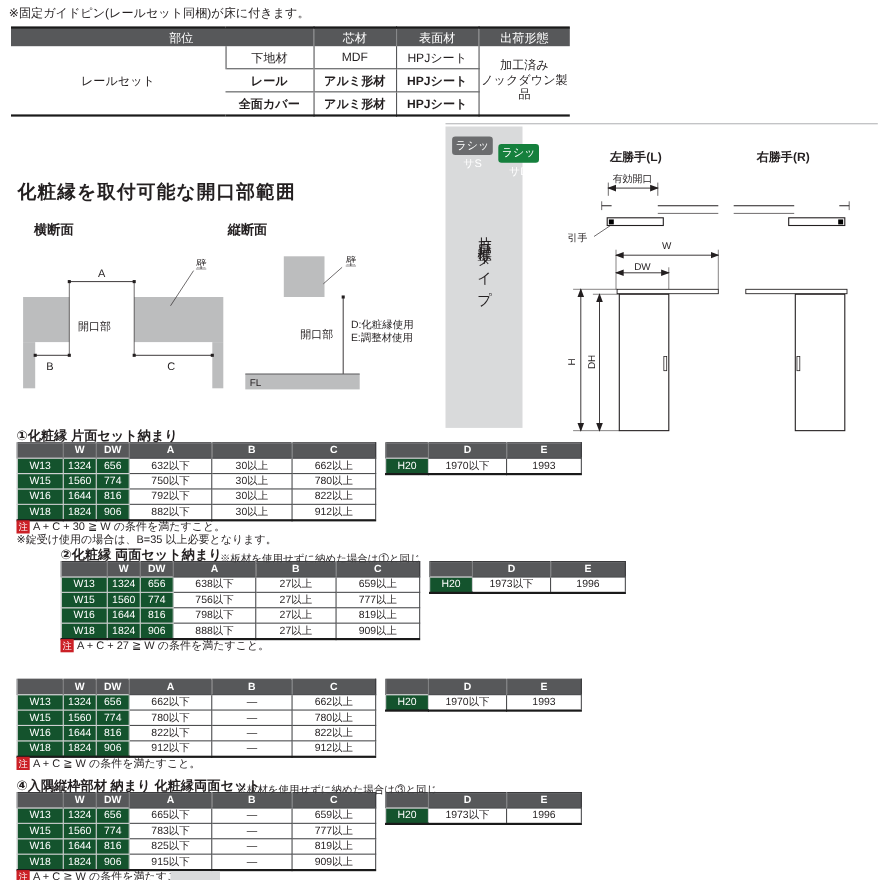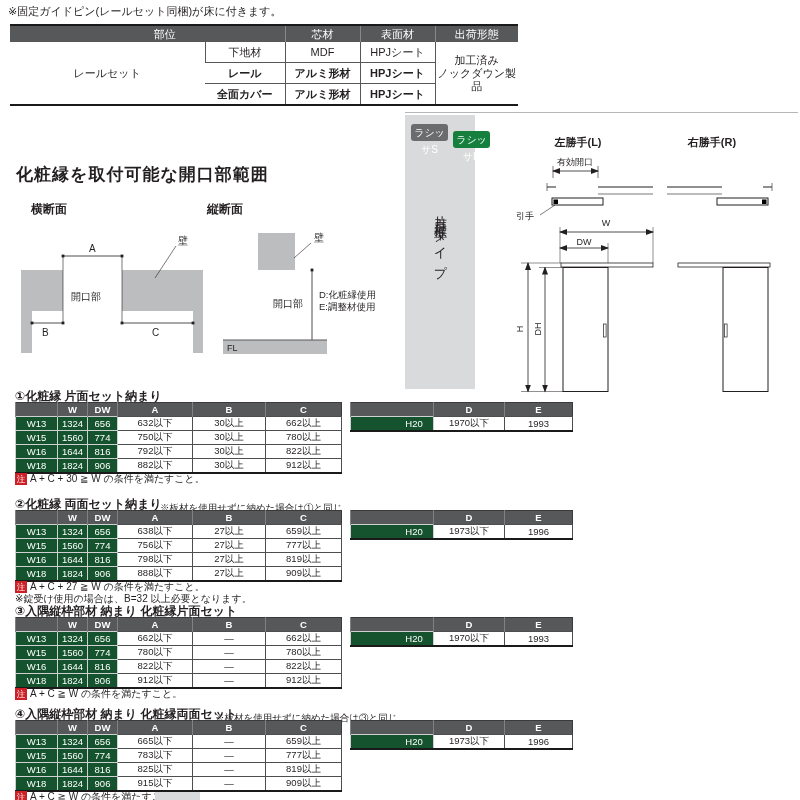--- a/index.html
+++ b/index.html
@@ -70,21 +70,21 @@
   }
   .dim-table td.g, .side-table td.g {
     background:#14532d; color:#fff; border:1px solid #cfd0d1;
   }
   .dim-table  th:nth-child(1), .dim-table  td:nth-child(1) { width:41px; }
   .dim-table  th:nth-child(2), .dim-table  td:nth-child(2) { width:29px; }
   .dim-table  th:nth-child(3), .dim-table  td:nth-child(3) { width:29px; }
   .dim-table  th:nth-child(4), .dim-table  td:nth-child(4) { width:74px; }
   .dim-table  th:nth-child(5), .dim-table  td:nth-child(5) { width:72px; }
   .dim-table  th:nth-child(6), .dim-table  td:nth-child(6) { width:75px; }
-  .side-table th:nth-child(1), .side-table td:nth-child(1) { width:38px;padding-left:44px; }
+  .side-table th:nth-child(1), .side-table td:nth-child(1) { width:38px; }
   .side-table th:nth-child(2), .side-table td:nth-child(2) { width:70px; }
   .side-table th:nth-child(3), .side-table td:nth-child(3) { width:67px; }
 
   .note { position:absolute; left:15px; top:84px; font-size:10px; display:flex; align-items:center; gap:3px; }
   .chu  { background:#cb2026; color:#fff; font-size:8.5px; width:12px; height:12px; line-height:12px; text-align:center; flex:none; }
   .note2 { position:absolute; left:15px; top:96px; font-size:10px; }
 
   .bottom-sliver { left:155px; top:792px; width:45px; height:8px; background:#d9dadb; }
 
   svg text { font-family:"Liberation Sans","DejaVu Sans",sans-serif; fill:#231f20; }
@@ -298,23 +298,24 @@
           <td class="g">H20</td>
           <td>1970以下</td>
           <td>1993</td>
         </tr>
       </tbody>
   </table>
   <div class="note">
     <span class="chu">注</span>
     <span>A + C + 30 ≧ W の条件を満たすこと。</span>
   </div>
+  <div class="note2">※錠受け使用の場合は、B=35 以上必要となります。</div>
 </div>
 
-<div class="tsec" style="top:496px;">
+<div class="tsec" style="top:496px;margin-left:40px;">
   <div class="tsec-title">②化粧縁 両面セット納まり</div>
   <div class="tsec-inline" style="left:160px;">※板材を使用せずに納めた場合は①と同じ</div>
   <table class="dim-table">
     <thead>
         <tr>
           <th></th>
           <th>W</th>
           <th>DW</th>
           <th>A</th>
           <th>B</th>
@@ -369,25 +370,23 @@
           <td class="g">H20</td>
           <td>1973以下</td>
           <td>1996</td>
         </tr>
       </tbody>
   </table>
   <div class="note">
     <span class="chu">注</span>
     <span>A + C + 27 ≧ W の条件を満たすこと。</span>
   </div>
-  <div class="note2">※錠受け使用の場合は、B=32 以上必要となります。</div>
 </div>
 
 <div class="tsec" style="top:603px;">
-  <div class="tsec-title">③入隅縦枠部材 納まり 化粧縁片面セット</div>
   <table class="dim-table">
     <thead>
         <tr>
           <th></th>
           <th>W</th>
           <th>DW</th>
           <th>A</th>
           <th>B</th>
           <th>C</th>
         </tr>

